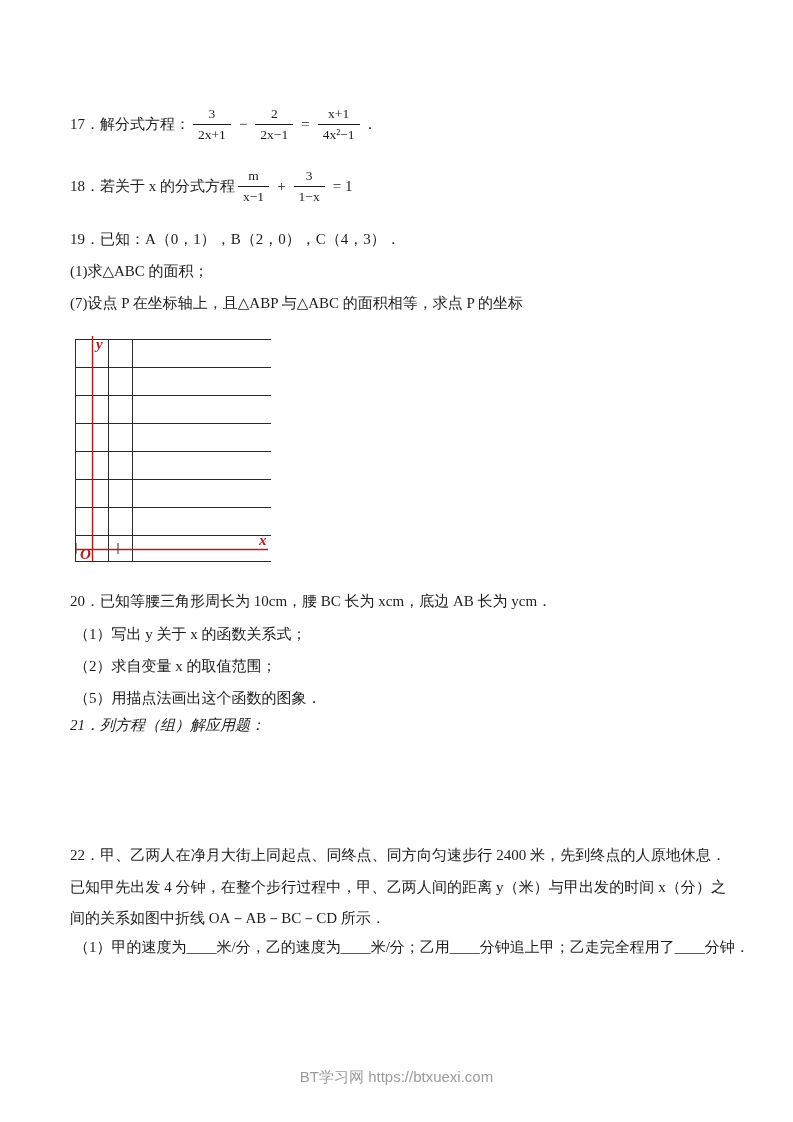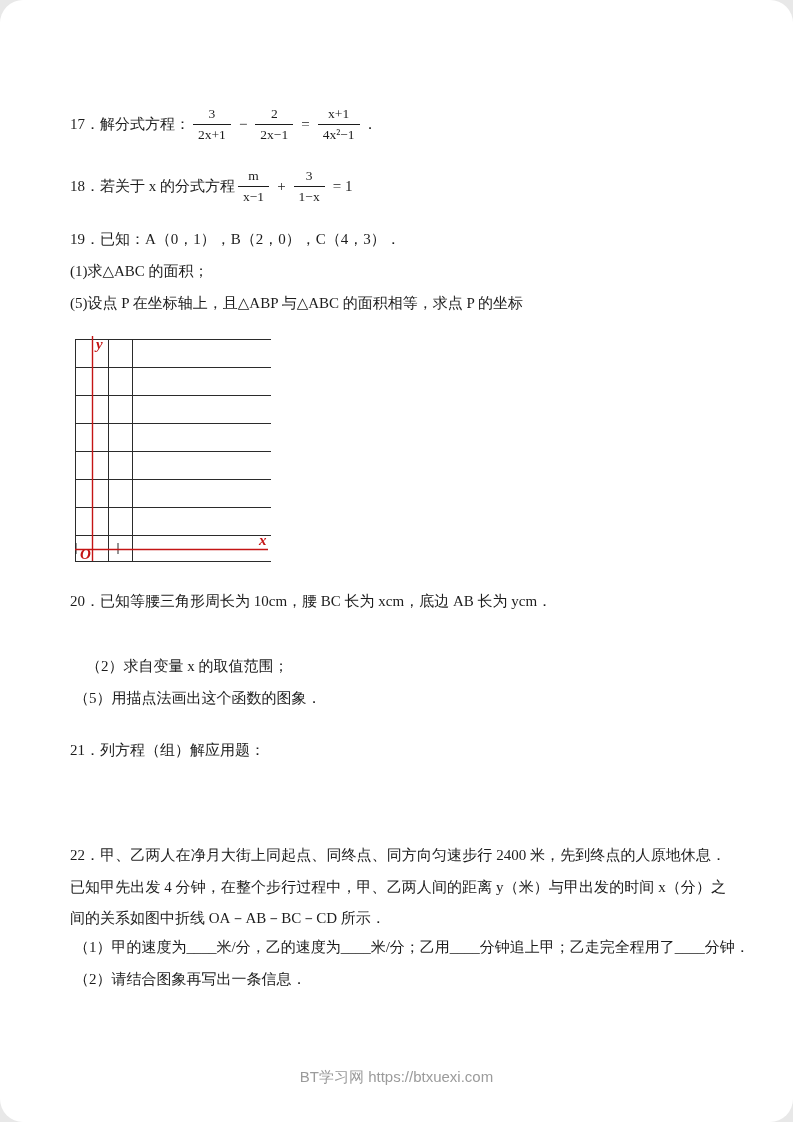--- a/index.html
+++ b/index.html
@@ -1,21 +1,20 @@
 <!DOCTYPE html>
 <html><head>
 <meta charset="utf-8">
 <style>
   html,body { margin:0; padding:0; background:#e8e8e8; }
   .page {
     position:relative; width:793px; height:1122px; margin:0 auto;
     background:#ffffff; overflow:hidden;
     font-family:"Liberation Serif","DejaVu Serif",serif;
     color:#1c1c1c;
-    border-radius:23px;
   }
   .abs { position:absolute; }
   .t  { font-size:15px; white-space:nowrap; }
   .para {
     font-size:15px; line-height:31.5px; width:656px;
     text-align:justify; text-justify:inter-ideograph;
   }
   .eq { font-size:15px; display:flex; align-items:center; }
   .eq .txt { white-space:nowrap; }
   .frac {
@@ -63,21 +62,21 @@
     <span class="op">+</span>
     <span class="frac">
       <span class="num">3</span>
       <span class="den">1−x</span>
     </span>
     <span class="op">= 1</span>
   </div>
 
   <div class="abs t" style="left:70px; top:230px;">19．已知：A（0，1），B（2，0），C（4，3）．</div>
   <div class="abs t" style="left:70px; top:262px;">(1)求△ABC 的面积；</div>
-  <div class="abs t" style="left:70px; top:294px;">(5)设点 P 在坐标轴上，且△ABP 与△ABC 的面积相等，求点 P 的坐标</div>
+  <div class="abs t" style="left:70px; top:294px;">(7)设点 P 在坐标轴上，且△ABP 与△ABC 的面积相等，求点 P 的坐标</div>
 
   <svg class="abs" style="left:74px; top:336px;" width="200" height="230" viewBox="0 0 200 230">
     <g stroke="#2b2b2b" stroke-width="1">
       <line x1="1" y1="3.5" x2="197" y2="3.5"></line>
       <line x1="1" y1="31.5" x2="197" y2="31.5"></line>
       <line x1="1" y1="59.5" x2="197" y2="59.5"></line>
       <line x1="1" y1="87.5" x2="197" y2="87.5"></line>
       <line x1="1" y1="115.5" x2="197" y2="115.5"></line>
       <line x1="1" y1="143.5" x2="197" y2="143.5"></line>
       <line x1="1" y1="171.5" x2="197" y2="171.5"></line>
@@ -94,24 +93,24 @@
       <line x1="1" y1="213.5" x2="194" y2="213.5"></line>
     </g>
     <g fill="#c41414" font-family="Liberation Serif, serif" font-style="italic" font-weight="bold" font-size="15">
       <text x="22" y="13">y</text>
       <text x="185" y="209">x</text>
       <text x="6" y="223">O</text>
     </g>
   </svg>
 
   <div class="abs t" style="left:70px; top:592px;">20．已知等腰三角形周长为 10cm，腰 BC 长为 xcm，底边 AB 长为 ycm．</div>
-  <div class="abs t" style="left:74px; top:657px;margin-left:12px;">（2）求自变量 x 的取值范围；</div>
+  <div class="abs t" style="left:74px; top:625px;">（1）写出 y 关于 x 的函数关系式；</div>
+  <div class="abs t" style="left:74px; top:657px;">（2）求自变量 x 的取值范围；</div>
   <div class="abs t" style="left:74px; top:689px;">（5）用描点法画出这个函数的图象．</div>
 
-  <div class="abs t" style="left:70px; top:741px;">21．列方程（组）解应用题：</div>
+  <div class="abs t" style="left:70px; top:716px;font-style:italic;">21．列方程（组）解应用题：</div>
 
   <div class="abs para" style="left:70px; top:840px;">22．甲、乙两人在净月大街上同起点、同终点、同方向匀速步行 2400 米，先到终点的人原地休息．已知甲先出发 4 分钟，在整个步行过程中，甲、乙两人间的距离 y（米）与甲出发的时间 x（分）之间的关系如图中折线 OA－AB－BC－CD 所示．</div>
   <div class="abs t" style="left:74px; top:938px;">（1）甲的速度为____米/分，乙的速度为____米/分；乙用____分钟追上甲；乙走完全程用了____分钟．</div>
-  <div class="abs t" style="left:74px; top:970px;">（2）请结合图象再写出一条信息．</div>
 
   <div class="abs footer" style="left:0; top:1068px;">BT学习网 https://btxuexi.com</div>
 
 </div>
 
 </body></html>

